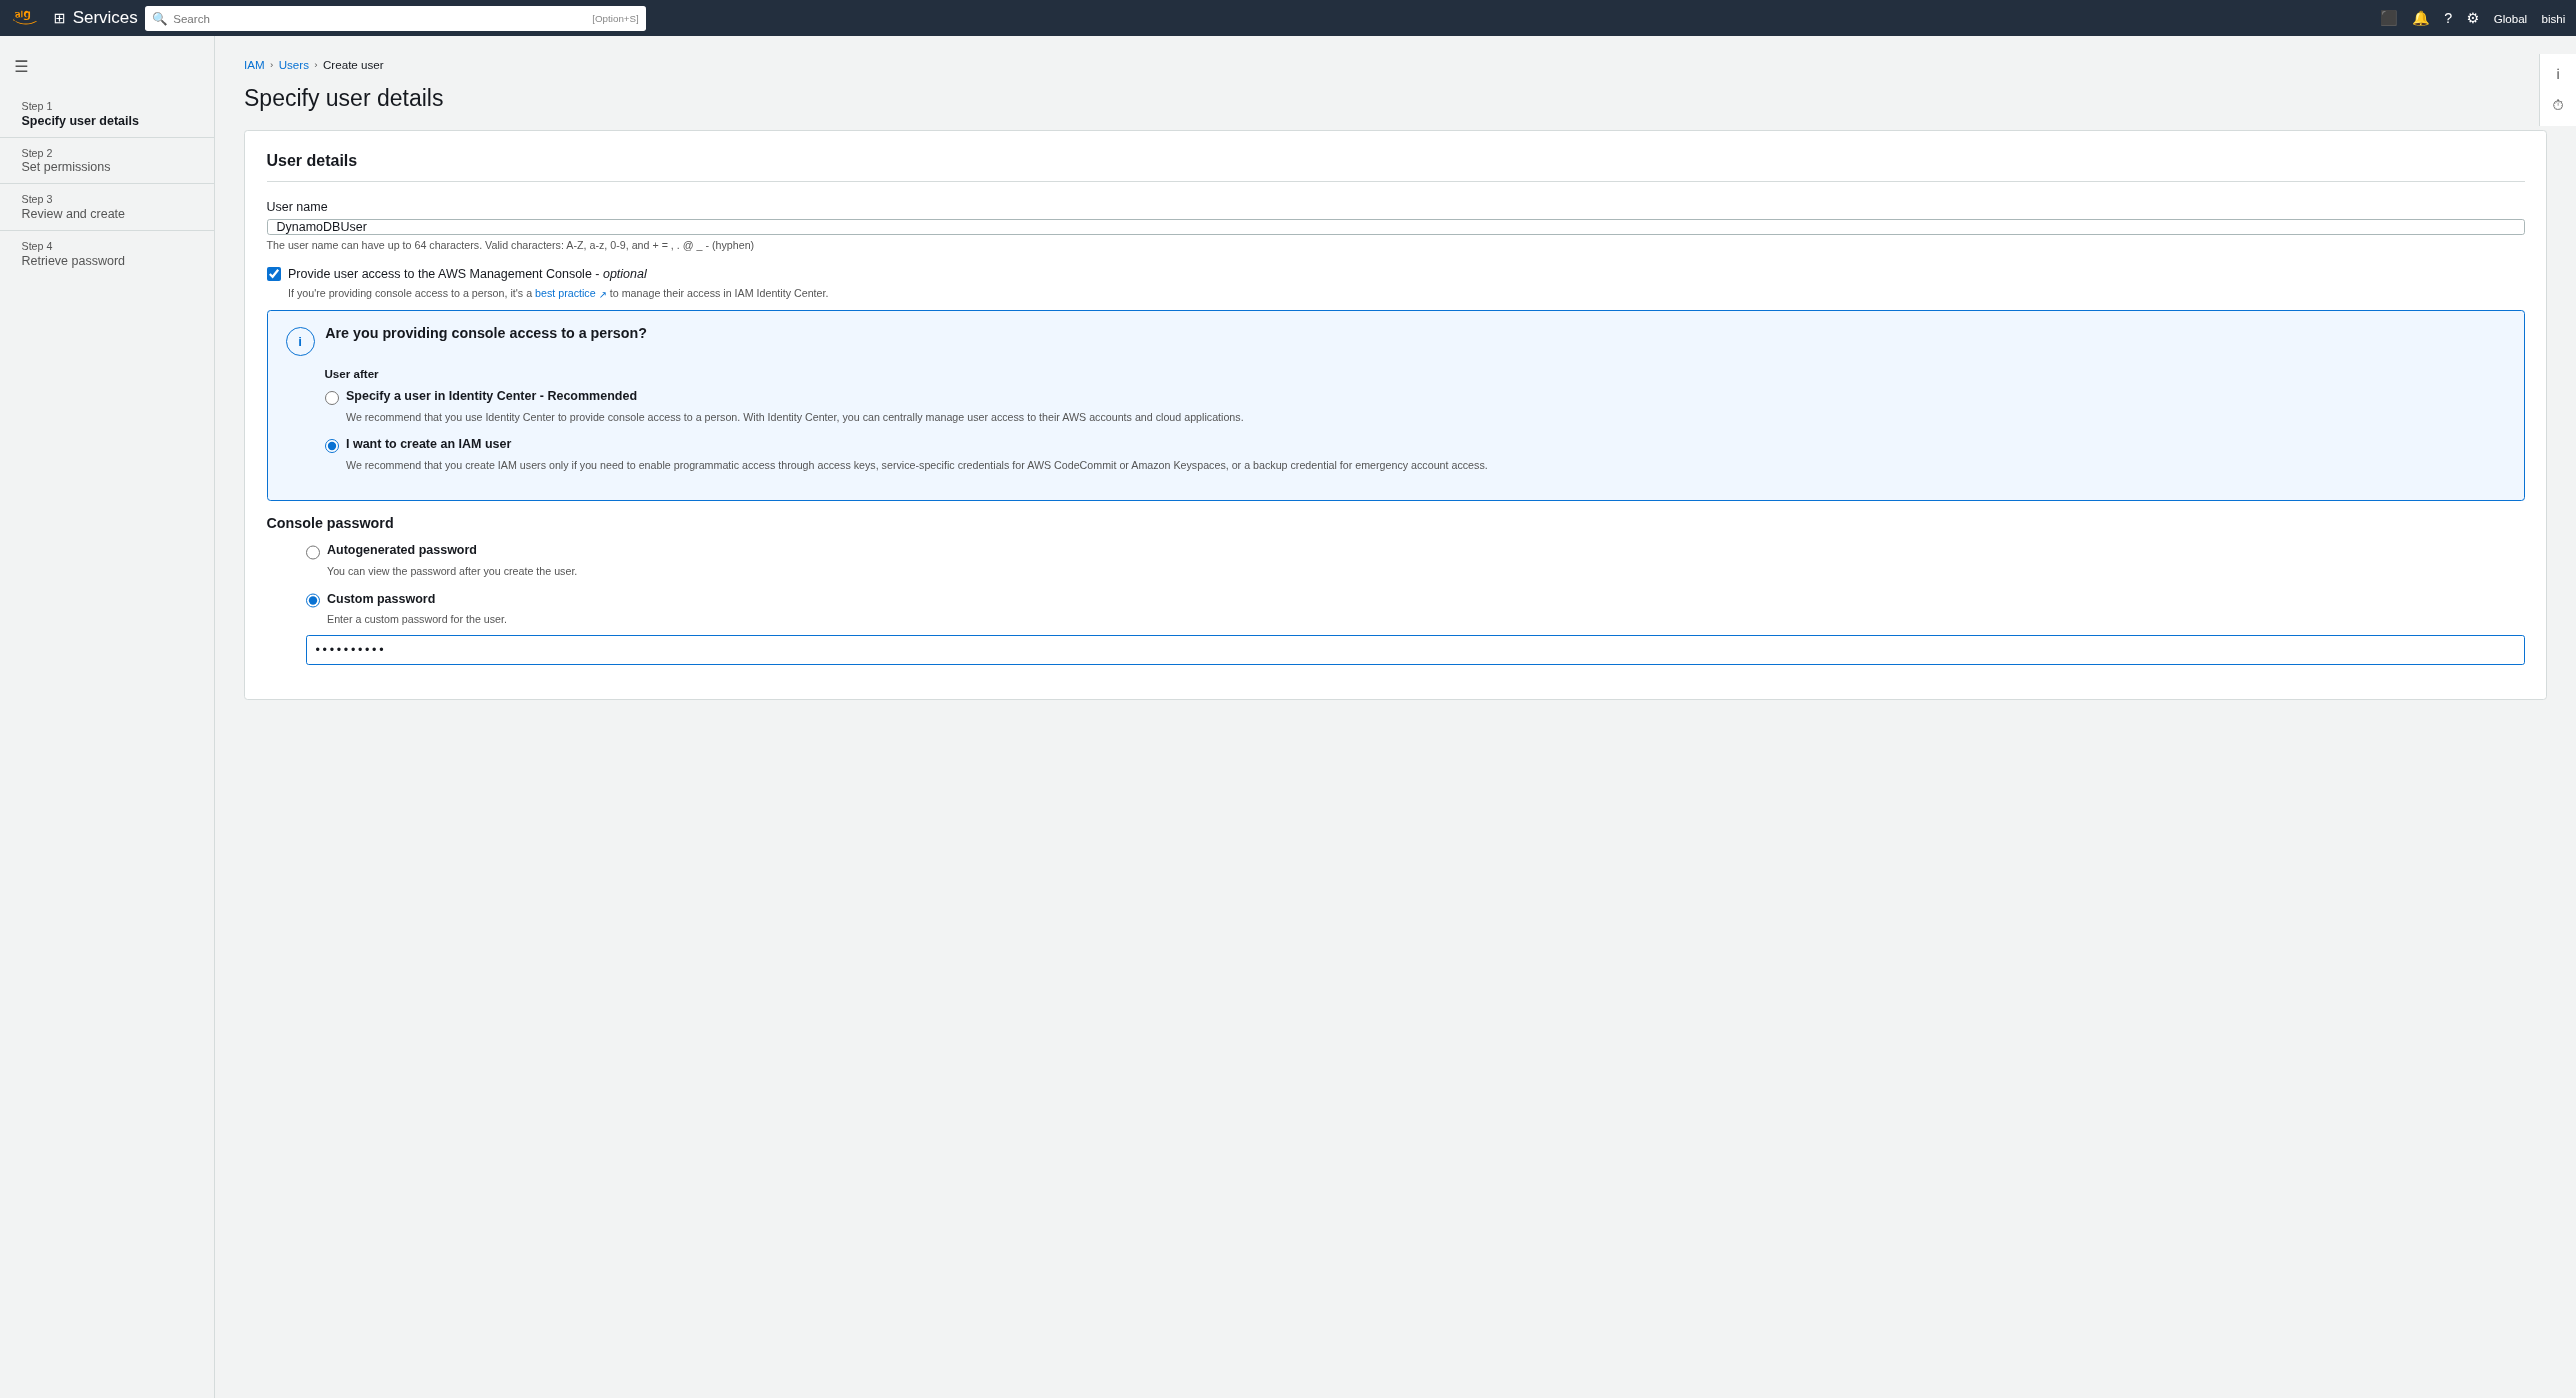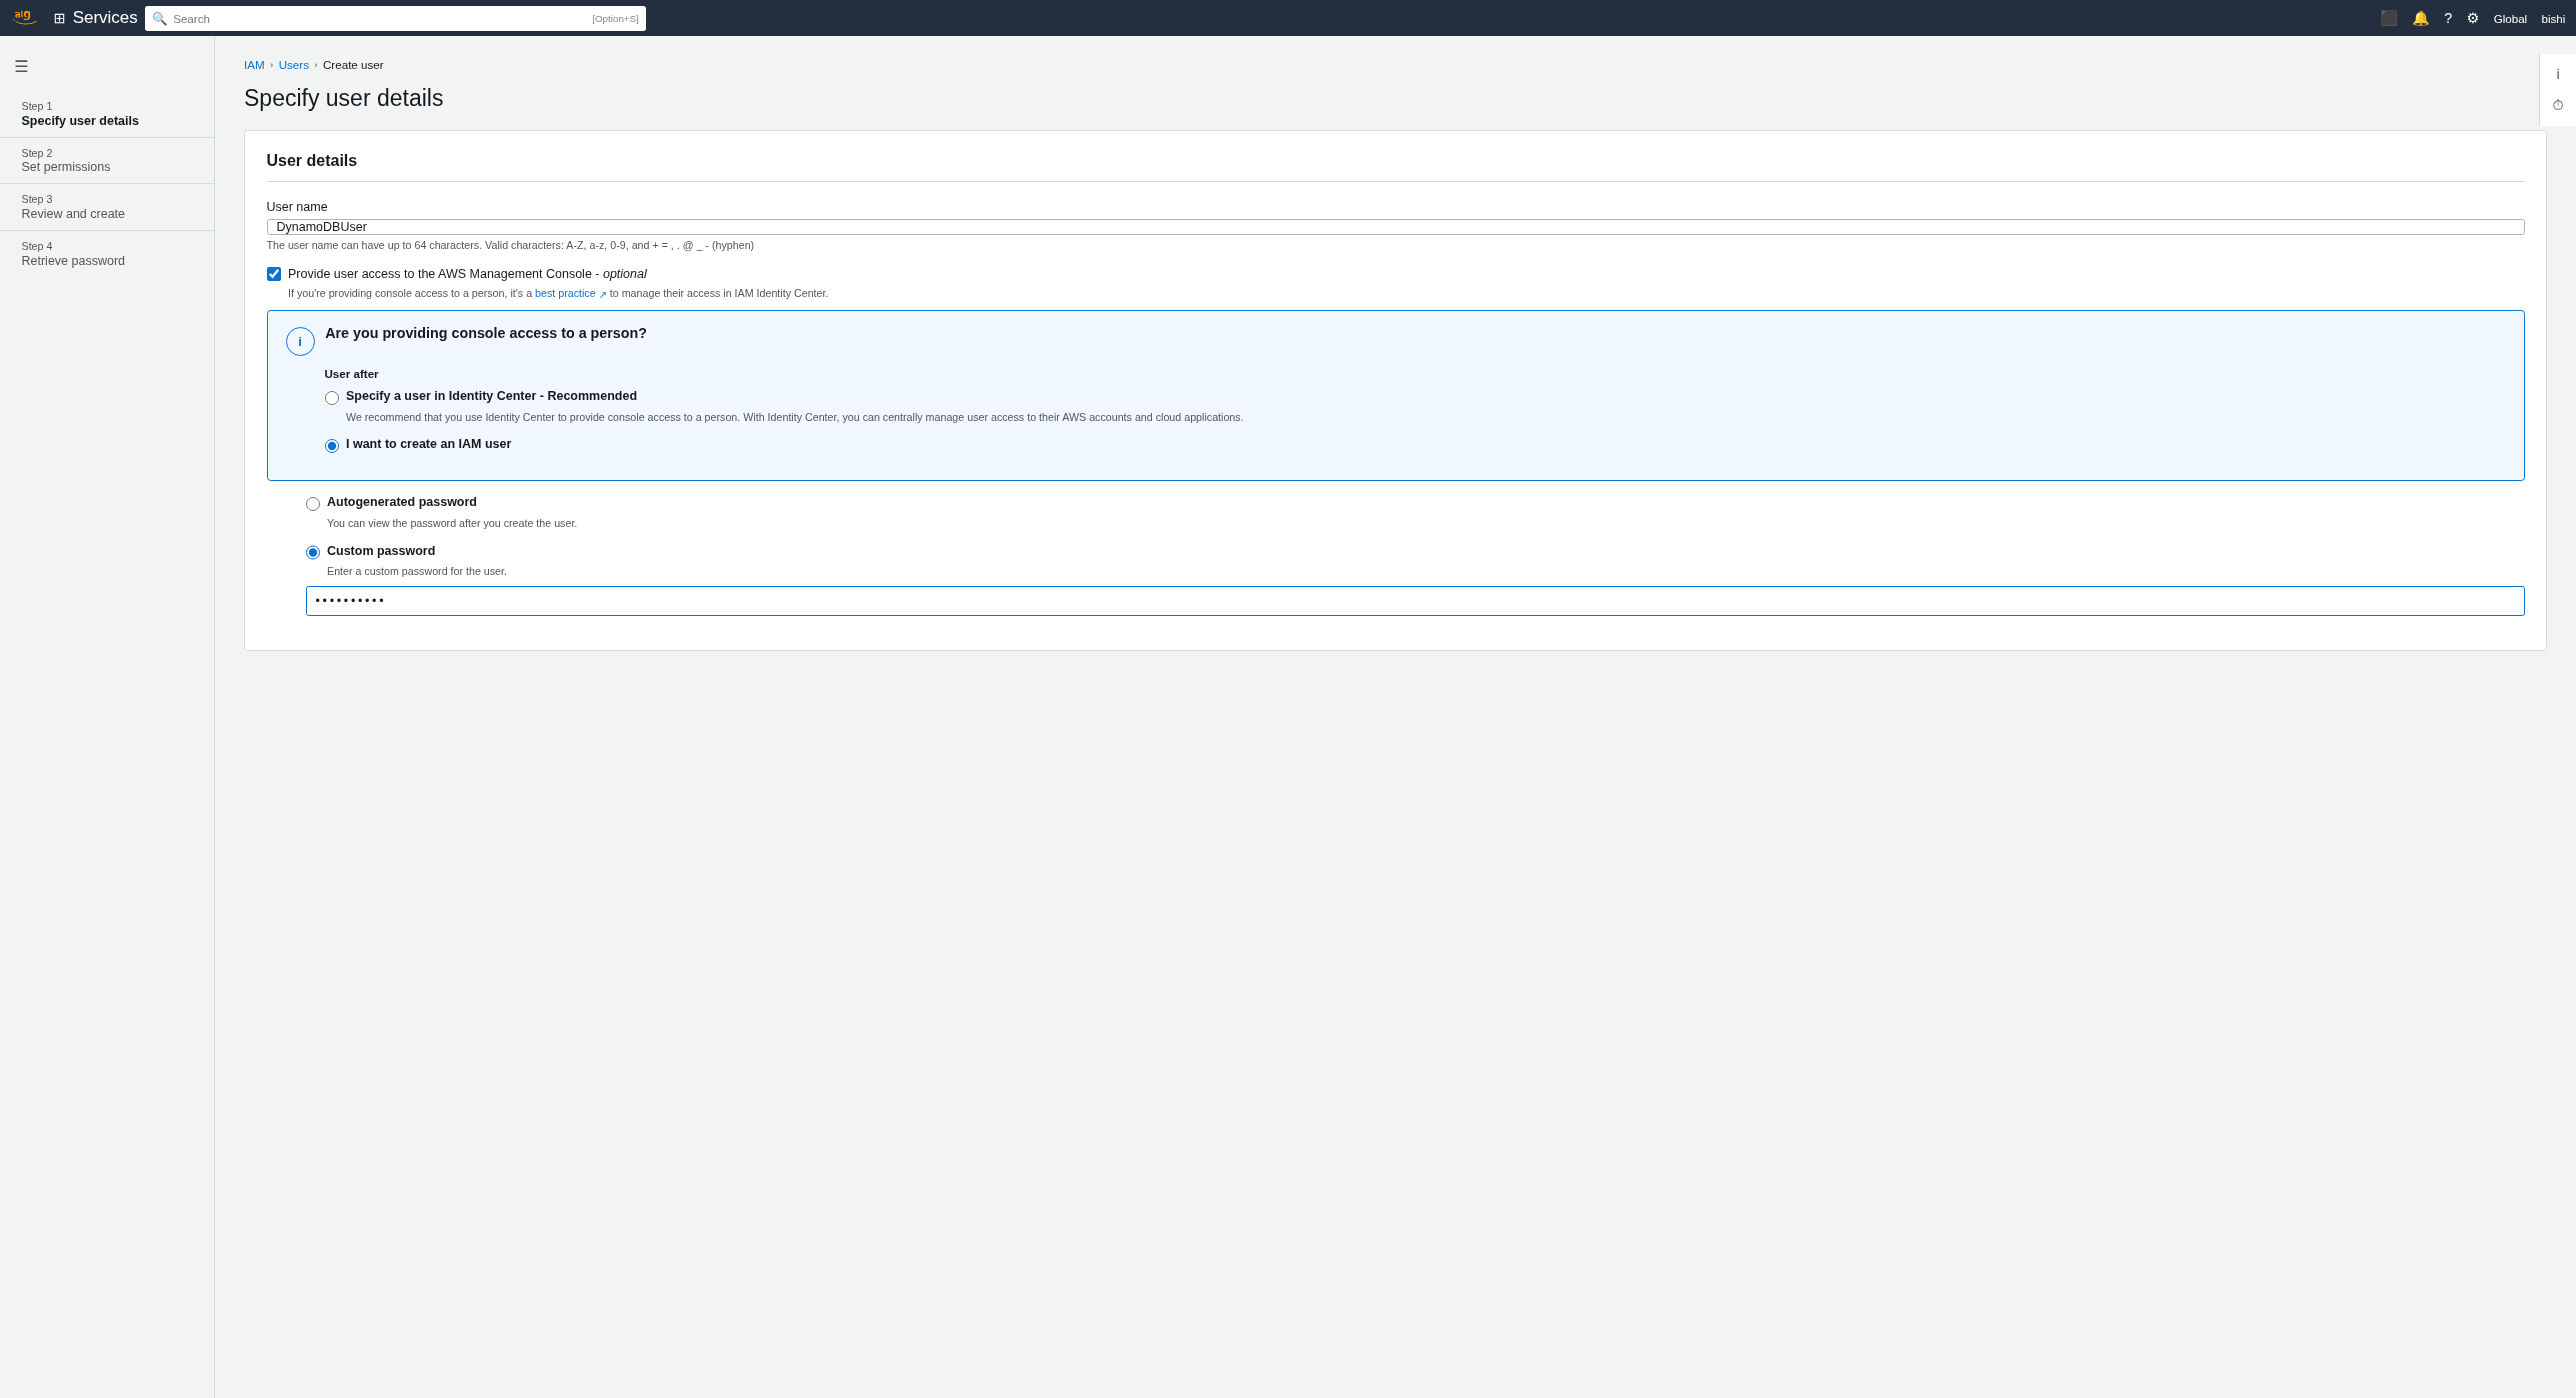--- a/index.html
+++ b/index.html
@@ -409,23 +409,25 @@
             <label for="identity-center" class="radio-label">Specify a user in Identity Center - Recommended</label>
           </div>
           <div class="radio-description">We recommend that you use Identity Center to provide console access to a person. With Identity Center, you can centrally manage user access to their AWS accounts and cloud applications.</div>
         </div>
 
         <div class="radio-option">
           <div class="radio-row">
             <input type="radio" name="user-type" id="iam-user" checked="" style="">
             <label for="iam-user" class="radio-label">I want to create an IAM user</label>
           </div>
-        </div>
-      </div>
-
+          <div class="radio-description">We recommend that you create IAM users only if you need to enable programmatic access through access keys, service-specific credentials for AWS CodeCommit or Amazon Keyspaces, or a backup credential for emergency account access.</div>
+        </div>
+      </div>
+
+      <div class="section-label">Console password</div>
 
       <div class="radio-option">
         <div class="radio-row">
           <input type="radio" name="password-type" id="autogen-pw" style="">
           <label for="autogen-pw" class="radio-label">Autogenerated password</label>
         </div>
         <div class="radio-description">You can view the password after you create the user.</div>
       </div>
 
       <div class="radio-option">

